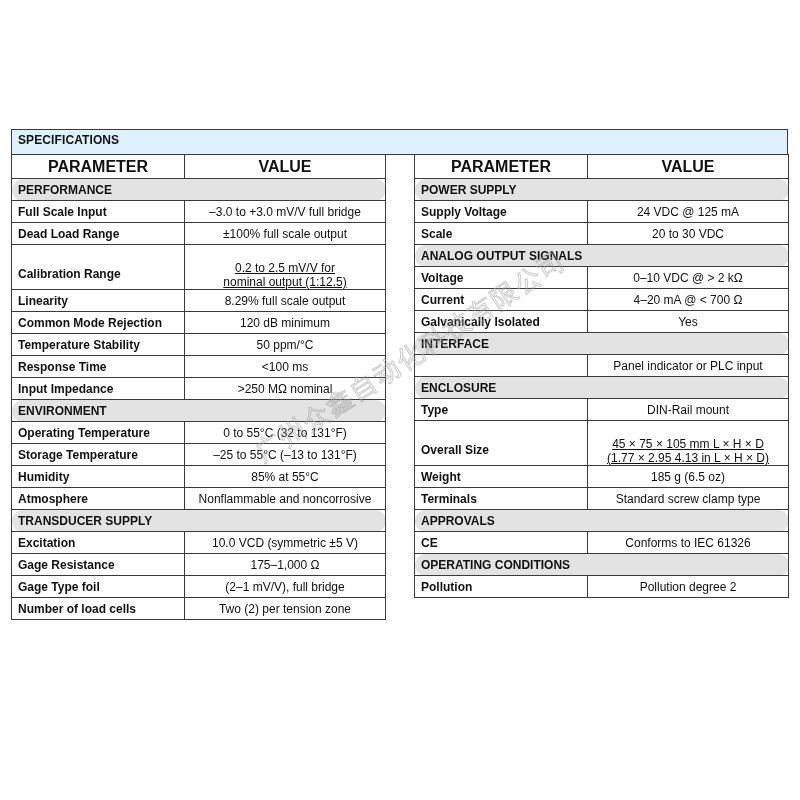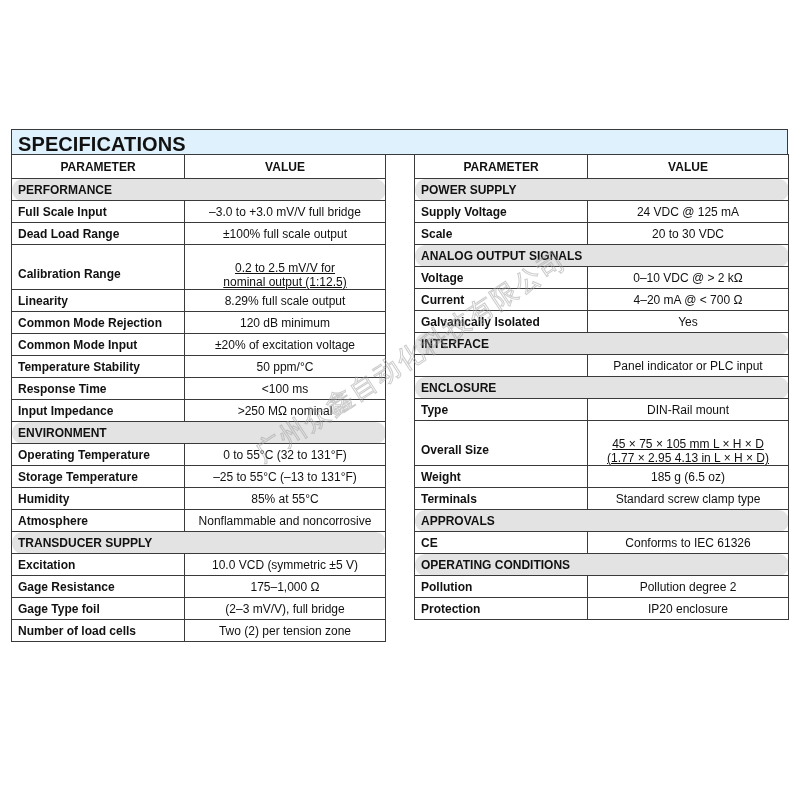--- a/index.html
+++ b/index.html
@@ -27,21 +27,21 @@
     height: 24px;
     background: #dff1fc;
     border: 1px solid #3a3a3a;
     box-sizing: content-box;
   }
   .title-bar span {
     position: absolute;
     left: 6px;
     top: 3px;
     font-weight: bold;
-    font-size: 20px;
+    font-size: 12px;
     letter-spacing: 0.1px;
   }
   .tbl {
     position: absolute;
     border-collapse: collapse;
     font-size: 12px;
     table-layout: fixed;
   }
   .tbl.left { left: 0; top: 25px; width: 374px; }
   .tbl.right { left: 403px; top: 25px; width: 374px; }
@@ -50,21 +50,21 @@
     padding: 0 6px;
     height: 22px;
     line-height: 14px;
     vertical-align: middle;
     box-sizing: border-box;
   }
   .tbl th {
     font-weight: bold;
     text-align: center;
     background: #ffffff;
-    font-size: 12px;
+    font-size: 16px;
     height: 24px;
   }
   .tbl td.p {
     font-weight: bold;
     text-align: left;
   }
   .tbl td.v {
     text-align: center;
   }
   .tbl td.v.two { vertical-align: top; padding-top: 16px; text-decoration: underline; }
@@ -143,26 +143,20 @@
             <div>8.29% full scale output</div>
           </td>
         </tr>
         <tr>
           <td class="p">Common Mode Rejection</td>
           <td class="v">
             <div>120 dB minimum</div>
           </td>
         </tr>
         <tr>
-          <td class="p">Common Mode Input</td>
-          <td class="v">
-            <div>±20% of excitation voltage</div>
-          </td>
-        </tr>
-        <tr>
           <td class="p">Temperature Stability</td>
           <td class="v">
             <div>50 ppm/°C</div>
           </td>
         </tr>
         <tr>
           <td class="p">Response Time</td>
           <td class="v">
             <div>&lt;100 ms</div>
           </td>
@@ -211,21 +205,21 @@
         </tr>
         <tr>
           <td class="p">Gage Resistance</td>
           <td class="v">
             <div>175–1,000 Ω</div>
           </td>
         </tr>
         <tr>
           <td class="p">Gage Type foil</td>
           <td class="v">
-            <div>(2–3 mV/V), full bridge</div>
+            <div>(2–1 mV/V), full bridge</div>
           </td>
         </tr>
         <tr>
           <td class="p">Number of load cells</td>
           <td class="v">
             <div>Two (2) per tension zone</div>
           </td>
         </tr>
       </tbody>
   </table>
@@ -326,23 +320,17 @@
         </tr>
         <tr class="section">
           <td colspan="2">OPERATING CONDITIONS</td>
         </tr>
         <tr>
           <td class="p">Pollution</td>
           <td class="v">
             <div>Pollution degree 2</div>
           </td>
         </tr>
-        <tr>
-          <td class="p">Protection</td>
-          <td class="v">
-            <div>IP20 enclosure</div>
-          </td>
-        </tr>
       </tbody>
   </table>
 </div>
 
 <div class="watermark">广州众鑫自动化科技有限公司</div>
 
 </body></html>

